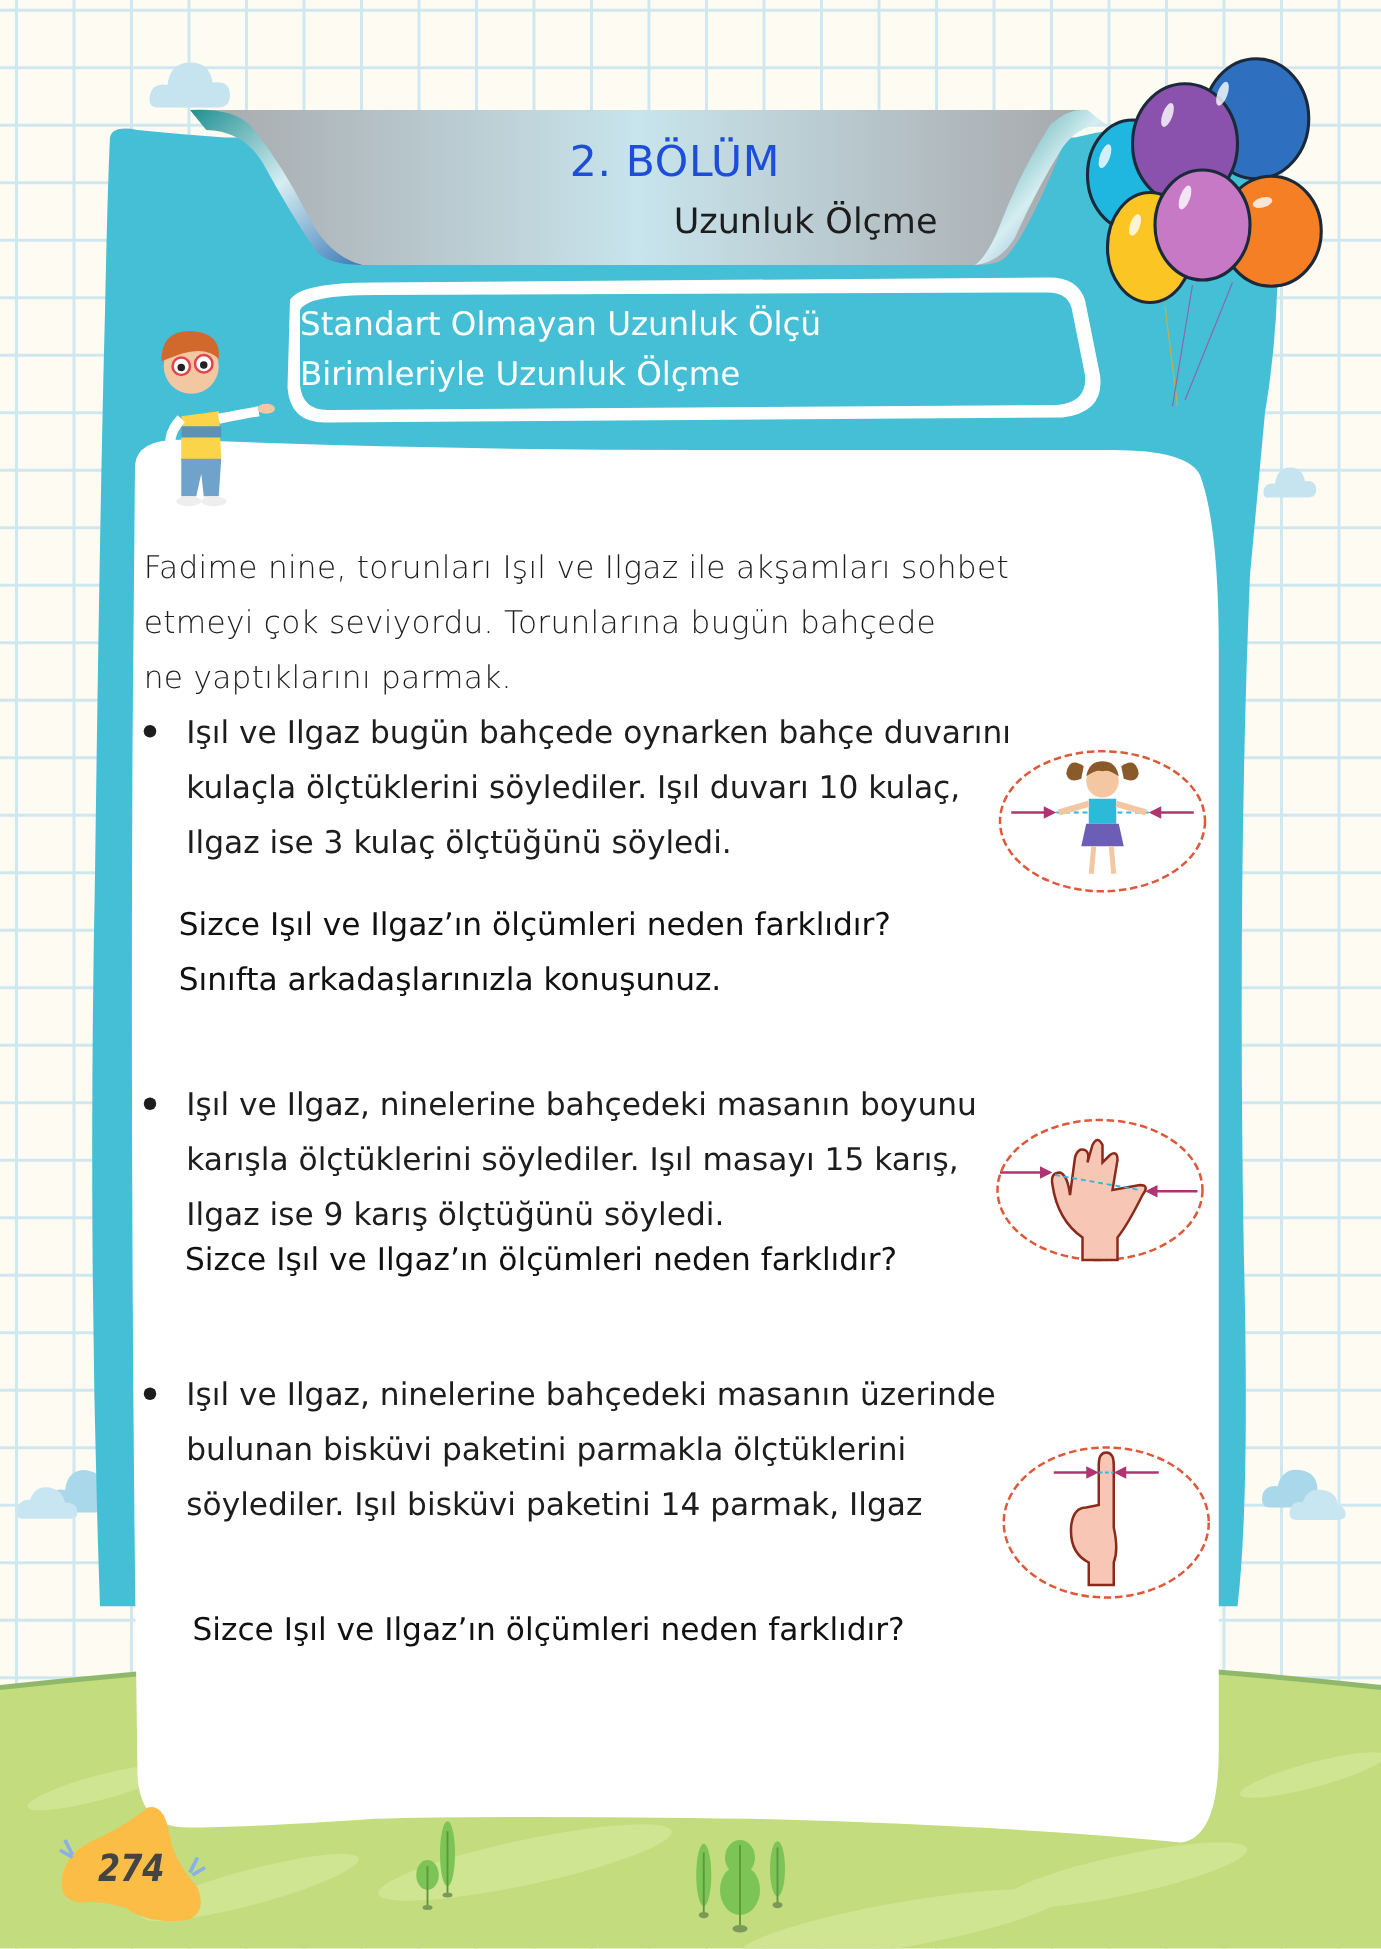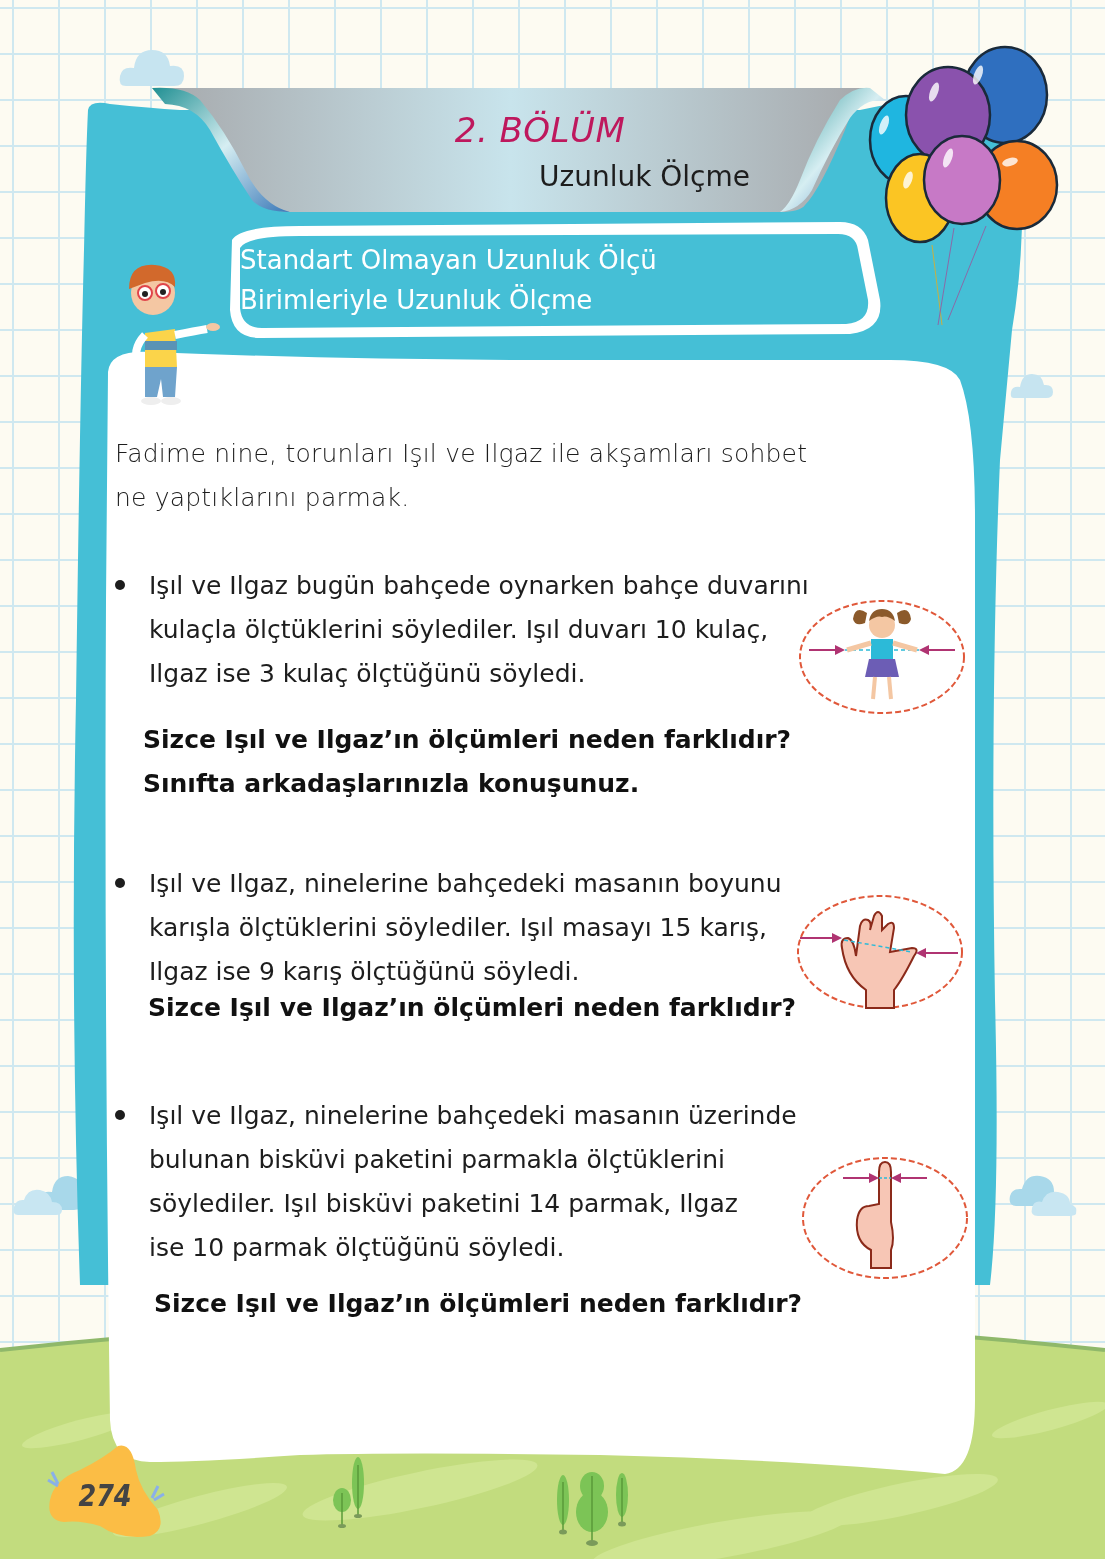--- a/index.html
+++ b/index.html
@@ -18,22 +18,22 @@
     .layer { position: absolute; left: 0; top: 0; }
     
     .ground {
       position: absolute; left: 0; top: 1310px; width: 1105px; height: 249px;
     }
     
     .blue-panel { position: absolute; left: 0; top: 0; width: 1105px; height: 1559px; }
     
     .chapter-title {
       position: absolute; left: 330px; top: 110px; width: 420px; text-align: center;
-      font-size: 34px; color: #be185d; font-family: "DejaVu Sans", sans-serif;
-      letter-spacing: 0.5px; font-weight: normal; font-style: italic;
+      font-size: 34px; color: #1d4ed8; font-family: "DejaVu Sans", sans-serif;
+      letter-spacing: 0.5px; font-weight: normal;
     }
     .chapter-subtitle {
       position: absolute; left: 330px; top: 160px; width: 420px; text-align: right;
       font-size: 28px; color: #1d1d1d;
     }
     .section-title {
       position: absolute; left: 240px; top: 240px; width: 620px; text-align: left;
       font-size: 26px; color: #ffffff; line-height: 40px;
     }
     
@@ -44,21 +44,21 @@
     }
     .bullet-block { position: absolute; left: 115px; width: 700px; }
     .bullet-dot {
       position: absolute; left: 0; top: 16px; width: 10px; height: 10px;
       border-radius: 50%; background: #1d1d1d;
     }
     .bullet-text {
       margin-left: 34px; font-size: 25px; line-height: 44px; color: #1d1d1d;
     }
     .question {
-      font-size: 25px; line-height: 44px; color: #111; font-weight: bold;
+      font-size: 25px; line-height: 44px; color: #111; font-weight: normal;
     }
     .illus { position: absolute; }
     .page-number {
       position: absolute; left: 40px; top: 1440px; width: 130px; height: 100px;
     }
     .page-number-text {
       position: absolute; left: 30px; top: 38px; width: 70px; text-align: center;
       font-size: 30px; font-weight: bold; color: #444; font-style: italic;
       font-family: "DejaVu Sans", sans-serif;
       transform: scaleX(0.85);
@@ -180,20 +180,21 @@
 <div class="chapter-title">2. BÖLÜM</div>
 <div class="chapter-subtitle">Uzunluk Ölçme</div>
 <div class="section-title">
   <div>Standart Olmayan Uzunluk Ölçü</div>
   <div>Birimleriyle Uzunluk Ölçme</div>
 </div>
 
 <div class="content">
   <div class="intro">
     <div>Fadime nine, torunları Işıl ve Ilgaz ile akşamları sohbet</div>
+    <div>etmeyi çok seviyordu. Torunlarına bugün bahçede</div>
     <div>ne yaptıklarını parmak.</div>
   </div>
 </div>
 
 <div class="bullet-block" style="top:564px">
   <span class="bullet-dot"></span>
   <div class="bullet-text">
     <div>Işıl ve Ilgaz bugün bahçede oynarken bahçe duvarını</div>
     <div>kulaçla ölçtüklerini söylediler. Işıl duvarı 10 kulaç,</div>
     <div>Ilgaz ise 3 kulaç ölçtüğünü söyledi.</div>
@@ -215,21 +216,20 @@
 <div class="question" style="position:absolute;left:148px;top:986px">
   <div>Sizce Işıl ve Ilgaz’ın ölçümleri neden farklıdır?</div>
 </div>
 
 <div class="bullet-block" style="top:1094px">
   <span class="bullet-dot"></span>
   <div class="bullet-text">
     <div>Işıl ve Ilgaz, ninelerine bahçedeki masanın üzerinde</div>
     <div>bulunan bisküvi paketini parmakla ölçtüklerini</div>
     <div>söylediler. Işıl bisküvi paketini 14 parmak, Ilgaz</div>
-    <div>ise 10 parmak ölçtüğünü söyledi.</div>
   </div>
 </div>
 <div class="question" style="position:absolute;left:154px;top:1282px">
   <div>Sizce Işıl ve Ilgaz’ın ölçümleri neden farklıdır?</div>
 </div>
 
 <svg class="illus" style="left:795px;top:595px" width="175" height="125" viewBox="0 0 175 125">
   <ellipse cx="87" cy="62" rx="82" ry="56" fill="#fff" stroke="#e0583a" stroke-width="2" stroke-dasharray="6 3"></ellipse>
   <path d="M72,18 Q60,10 58,24 Q60,32 70,28 Z" fill="#8b5a2b"></path>
   <path d="M102,18 Q114,10 116,24 Q114,32 104,28 Z" fill="#8b5a2b"></path>

